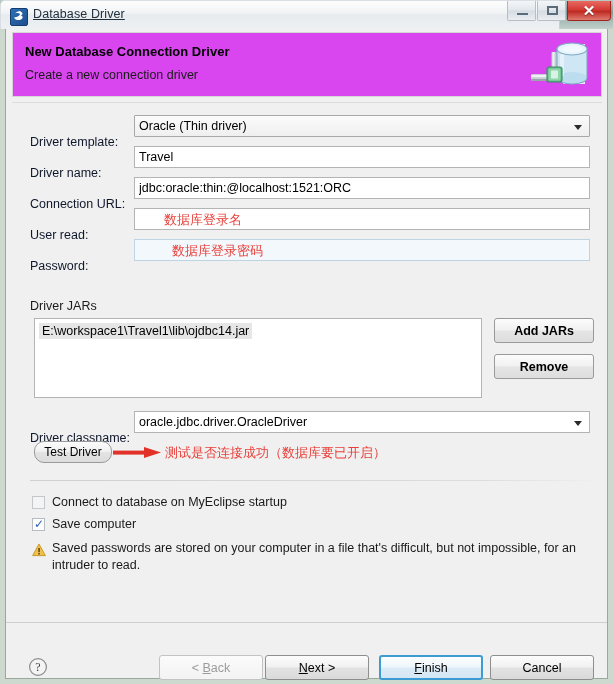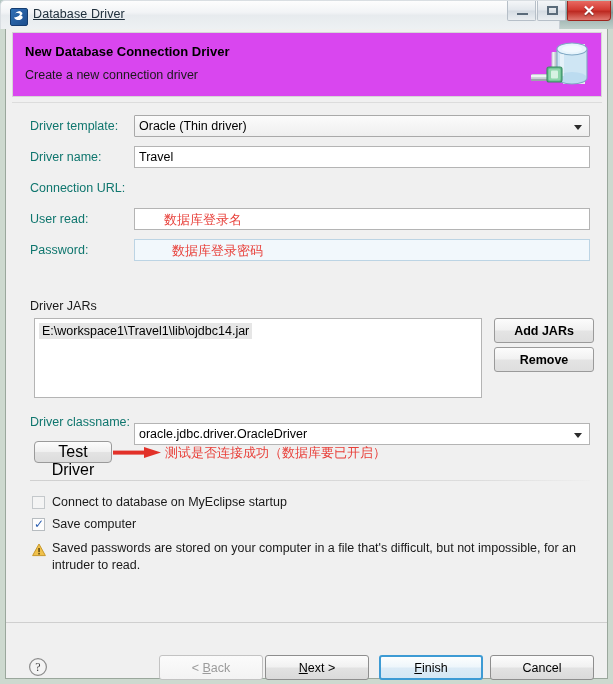--- a/index.html
+++ b/index.html
@@ -192,23 +192,23 @@
     width: 590px; height: 508px;
     background: #f0f0f0;
     border-top: 1px solid #dcdcdc;
     box-sizing: border-box;
   }
 
   
   .frow { position: absolute; left: 0; height: 24px; }
   .flabel {
     position: absolute;
-    left: 18px; top: 4px;
-    font-size: 12.5px;
-    color: #0f766e;
+    left: 18px; top: 20px;
+    font-size: 12.5px;
+    color: #0f172a;
     white-space: nowrap;
   }
   .finput {
     position: absolute;
     left: 122px;
     width: 456px; height: 22px;
     box-sizing: border-box;
     background: #ffffff;
     border: 1px solid #b4b4b4;
     font-family: "Liberation Sans", sans-serif;
@@ -276,36 +276,36 @@
     background: linear-gradient(180deg,#fcfcfc 0%, #f1f1f1 48%, #e4e4e4 52%, #dedede 100%);
     border: 1px solid #9a9a9a;
     border-radius: 3px;
     font-family: "Liberation Sans", sans-serif;
     font-size: 12.5px;
     color: #000000;
     cursor: default;
     font-weight: bold;
   }
   #btn-addjars { top: 215px; }
-  #btn-remove  { top: 244px; }
+  #btn-remove  { top: 251px; }
 
   
   #row-classname { top: 308px; }
 
   
   #btn-test {
     position: absolute;
     left: 22px; top: 338px;
     width: 78px; height: 22px;
     box-sizing: border-box;
     background: linear-gradient(180deg,#fcfcfc 0%, #f0f0f0 48%, #e3e3e3 52%, #dcdcdc 100%);
     border: 1px solid #9a9a9a;
-    border-radius: 4px;
+    border-radius: 10px;
     font-family: "Liberation Sans", sans-serif;
-    font-size: 16px;
+    font-size: 12px;
     color: #000000;
     cursor: default;
   }
   #arrow {
     position: absolute;
     left: 101px; top: 344px;
     width: 48px; height: 11px;
   }
   #test-ann {
     left: 153px; top: 341px;
@@ -484,20 +484,21 @@
           </div>
         </div>
 
         <div class="frow" style="top:43px;width:100%">
           <div class="flabel">Driver name:</div>
           <input class="finput" style="top: 0px;" type="text" value="Travel">
         </div>
 
         <div class="frow" style="top:74px;width:100%">
           <div class="flabel">Connection URL:</div>
+          <input class="finput" style="top: 0px;" type="text" value="jdbc:oracle:thin:@localhost:1521:ORC">
         </div>
 
         <div class="frow" style="top:105px;width:100%">
           <div class="flabel">User read:</div>
           <div class="finput" style="top:0"></div>
           <div class="cn-ann" style="left:152px;top:3px">数据库登录名</div>
         </div>
 
         <div class="frow" style="top:136px;width:100%">
           <div class="flabel">Password:</div>
@@ -507,21 +508,21 @@
 
         <div id="jars-label">Driver JARs</div>
         <div id="jars-list">
           <div id="jars-item">E:\workspace1\Travel1\lib\ojdbc14.jar</div>
         </div>
         <button class="sbtn" id="btn-addjars">Add JARs</button>
         <button class="sbtn" id="btn-remove">Remove</button>
 
         <div class="frow" id="row-classname" style="width:100%">
           <div class="flabel">Driver classname:</div>
-          <div class="finput" style="top:12px;padding-right:20px">
+          <div class="finput" style="top:0;padding-right:20px">
             <span>oracle.jdbc.driver.OracleDriver</span>
             <span class="combo-arrow"></span>
           </div>
         </div>
 
         <button id="btn-test">Test Driver</button>
         <div id="arrow">
           <svg width="48" height="11" viewBox="0 0 48 11">
             <rect x="0" y="3.6" width="33" height="4" fill="#e23129"></rect>
             <path d="M31 0 L48 5.5 L31 11 Z" fill="#e23129"></path>

